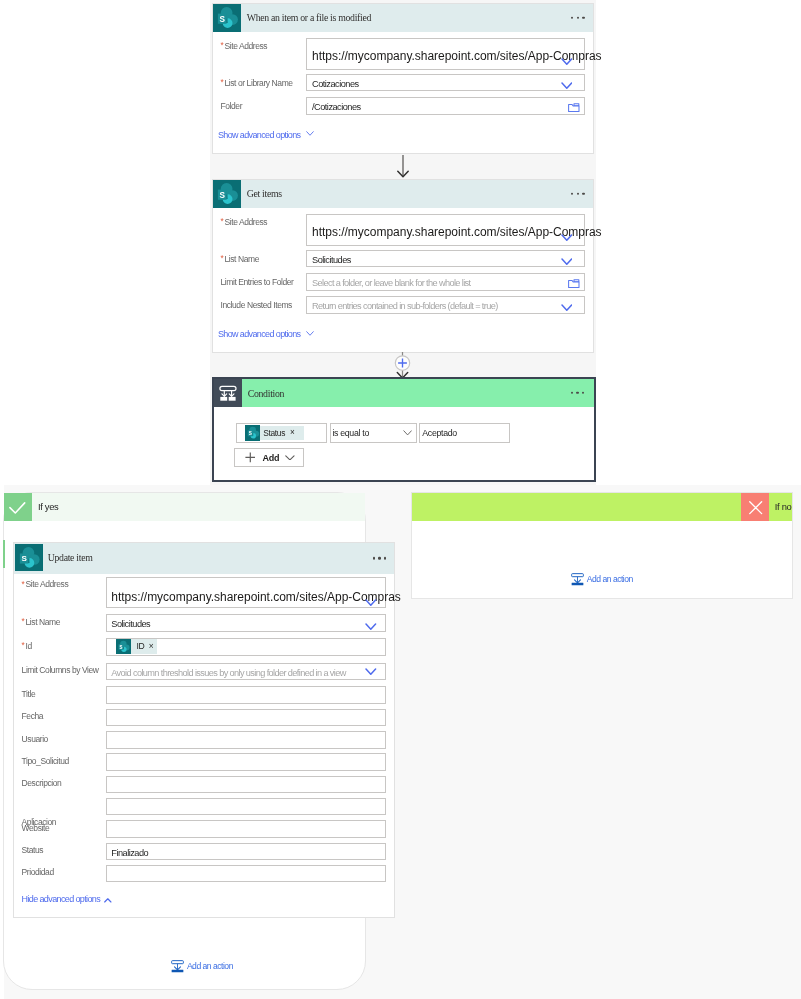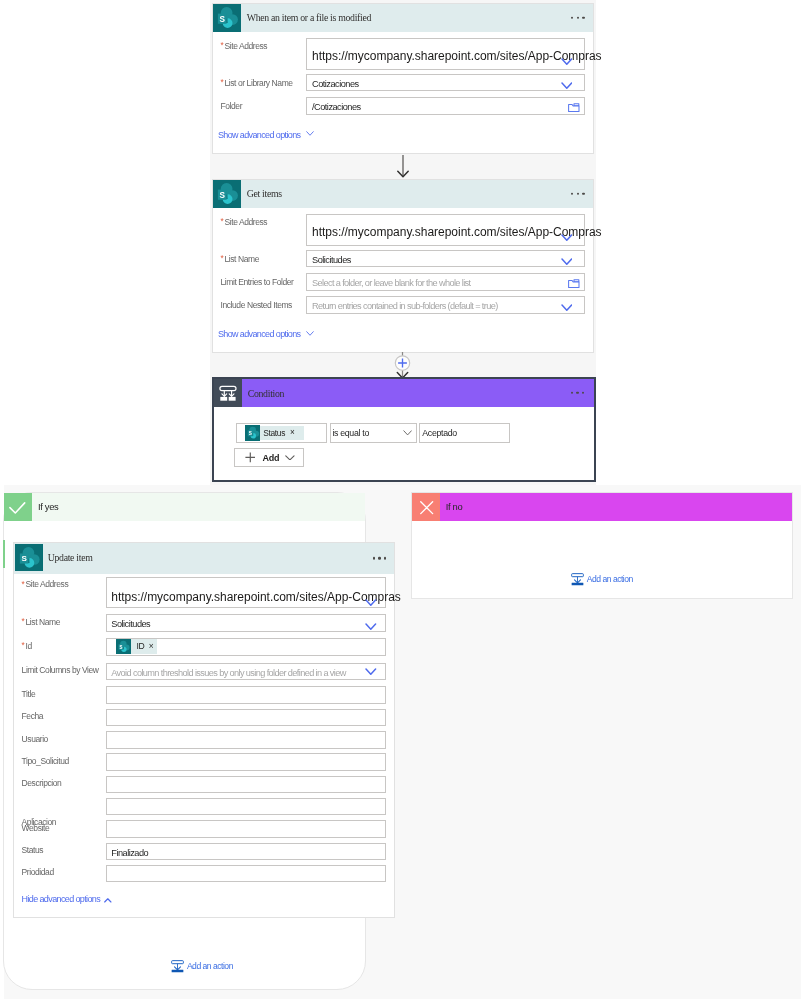--- a/index.html
+++ b/index.html
@@ -31,21 +31,21 @@
   .fval.url{letter-spacing:-0.02px;font-size:12px;color:#1b1a19;}
   .fph{position:absolute;font-size:9.2px;color:#a6a6a6;white-space:nowrap;letter-spacing:-0.62px;}
   .chev{position:absolute;display:block;line-height:0;font-size:0;}
   .link{position:absolute;font-size:9.0px;color:#4f6bed;white-space:nowrap;cursor:pointer;letter-spacing:-0.62px;}
 
   
   .arrow{position:absolute;}
 
   
   .cond-card{position:absolute;background:#fff;border:2px solid #3b4452;box-sizing:border-box;}
-  .cond-head{height:28px;background:#8b5cf6;display:flex;align-items:center;position:relative;}
+  .cond-head{height:28px;background:#86efac;display:flex;align-items:center;position:relative;}
   .token{position:absolute;display:flex;align-items:center;background:#deecec;height:17px;}
   .token .tt{font-size:8.8px;color:#201f1e;margin-left:8px;}
   .token .tx{font-size:9px;color:#201f1e;margin-left:7px;margin-right:7px;}
   .addbtn{position:absolute;box-sizing:border-box;border:1px solid #c8c6c4;background:#fff;
           display:flex;align-items:center;justify-content:center;}
   .addbtn .lbl{font-size:9.0px;color:#201f1e;font-weight:700;letter-spacing:-0.25px;}
 
   
   .branch{position:absolute;box-sizing:border-box;border:1px solid #e6e6e6;background:#fff;}
   .branch-head{height:28px;display:flex;align-items:center;position:relative;}
@@ -311,21 +311,21 @@
               <rect x="1.3" y="1.3" width="23.4" height="6.1" rx="1.6" fill="#ffffff" stroke="#2166c4" stroke-width="2.0"></rect>
               <path d="M13 7.4 V19.4" stroke="#2166c4" stroke-width="1.8"></path>
               <path d="M7.0 13.6 L13 19.6 L19.0 13.6" fill="none" stroke="#2166c4" stroke-width="2.1" stroke-linecap="round" stroke-linejoin="round"></path>
               <rect x="1.3" y="19.4" width="23.4" height="5.3" rx="0.6" fill="#0f57b3"></rect>
             </svg></span>
           <span class="aatext">Add an action</span>
         </div>
 </div>
     </div>
 <div class="branch" style="left:410.5px;top:491.5px;width:382.0px;height:107.0px;">
-<div class="branch-head" style="background:#d946ef;">
+<div class="branch-head" style="background:#bef264;justify-content:flex-end;">
         <span class="sq" style="background:#f87f73;padding-left:3px;padding-top:3px;box-sizing:border-box;">
           <svg width="13.4" height="13.4" viewBox="0 0 13.4 13.4">
             <path d="M0.75 0.75 L12.65 12.65 M12.65 0.75 L0.75 12.65" fill="none" stroke="#ffffff" stroke-width="1.35" stroke-linecap="round"></path>
           </svg>
         </span>
         <span class="btitle">If no</span>
       </div>
 <div class="branch-body" style="position:relative;">
 <div class="addaction" style="left:159.89999999999998px;top:51.700000000000045px;">
           <span style="display:block;width:13.5px;height:13.5px;"><svg width="13.0" height="13.0" viewBox="0 0 26 26">

